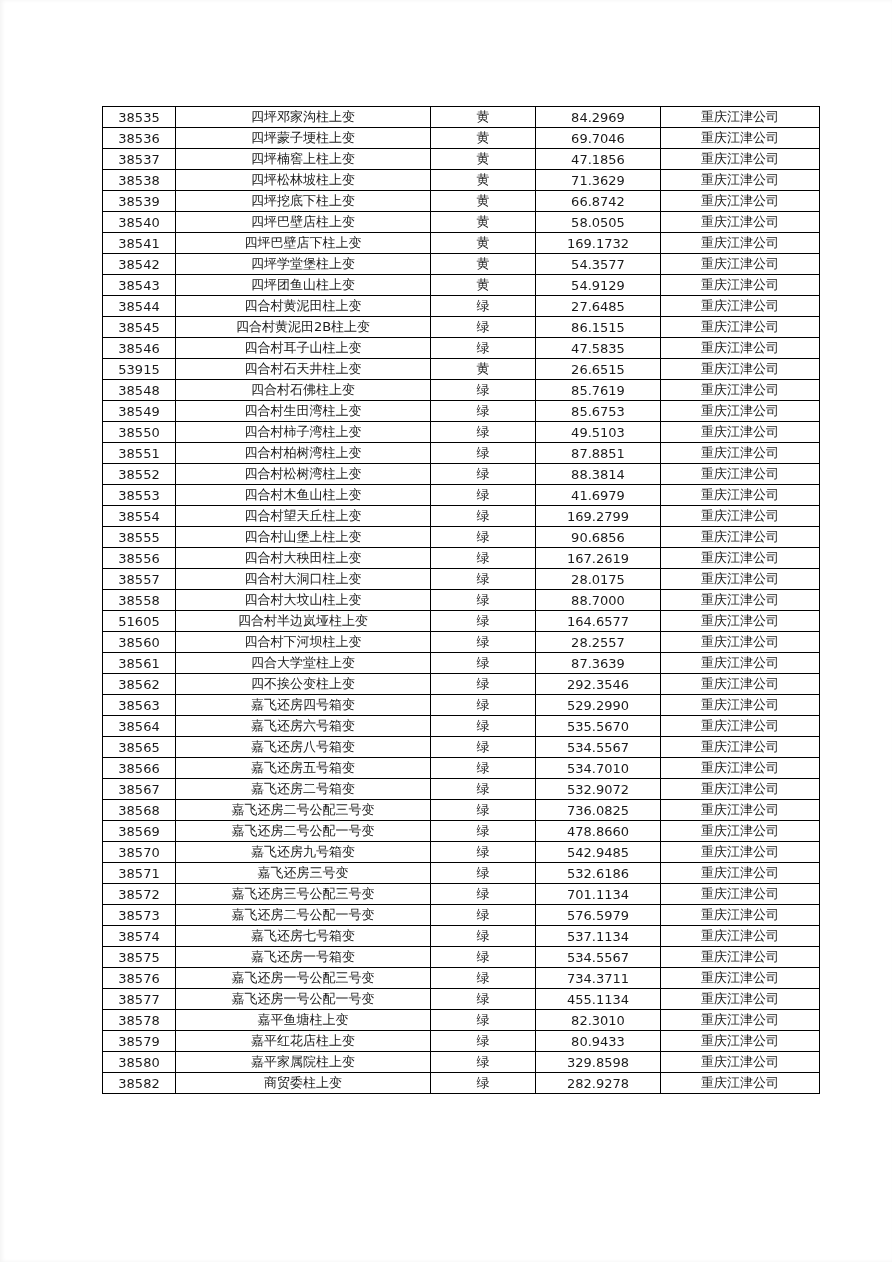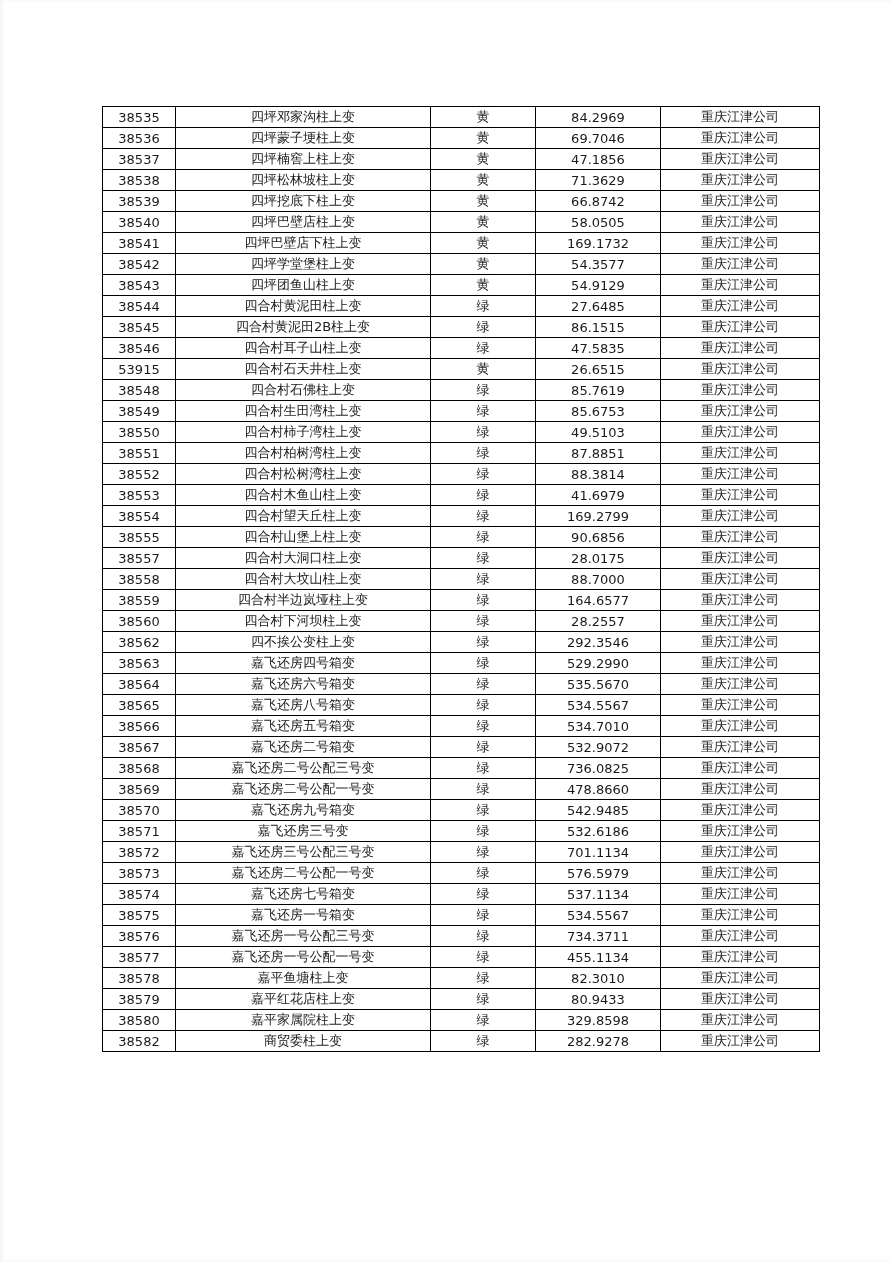--- a/index.html
+++ b/index.html
@@ -196,45 +196,59 @@
           <td>重庆江津公司</td>
         </tr>
         <tr>
           <td>38555</td>
           <td>四合村山堡上柱上变</td>
           <td>绿</td>
           <td>90.6856</td>
           <td>重庆江津公司</td>
         </tr>
         <tr>
+          <td>38556</td>
+          <td>四合村大秧田柱上变</td>
+          <td>绿</td>
+          <td>167.2619</td>
+          <td>重庆江津公司</td>
+        </tr>
+        <tr>
           <td>38557</td>
           <td>四合村大洞口柱上变</td>
           <td>绿</td>
           <td>28.0175</td>
           <td>重庆江津公司</td>
         </tr>
         <tr>
           <td>38558</td>
           <td>四合村大坟山柱上变</td>
           <td>绿</td>
           <td>88.7000</td>
           <td>重庆江津公司</td>
         </tr>
         <tr>
-          <td>38559</td>
+          <td>51605</td>
           <td>四合村半边岚垭柱上变</td>
           <td>绿</td>
           <td>164.6577</td>
           <td>重庆江津公司</td>
         </tr>
         <tr>
           <td>38560</td>
           <td>四合村下河坝柱上变</td>
           <td>绿</td>
           <td>28.2557</td>
+          <td>重庆江津公司</td>
+        </tr>
+        <tr>
+          <td>38561</td>
+          <td>四合大学堂柱上变</td>
+          <td>绿</td>
+          <td>87.3639</td>
           <td>重庆江津公司</td>
         </tr>
         <tr>
           <td>38562</td>
           <td>四不挨公变柱上变</td>
           <td>绿</td>
           <td>292.3546</td>
           <td>重庆江津公司</td>
         </tr>
         <tr>

